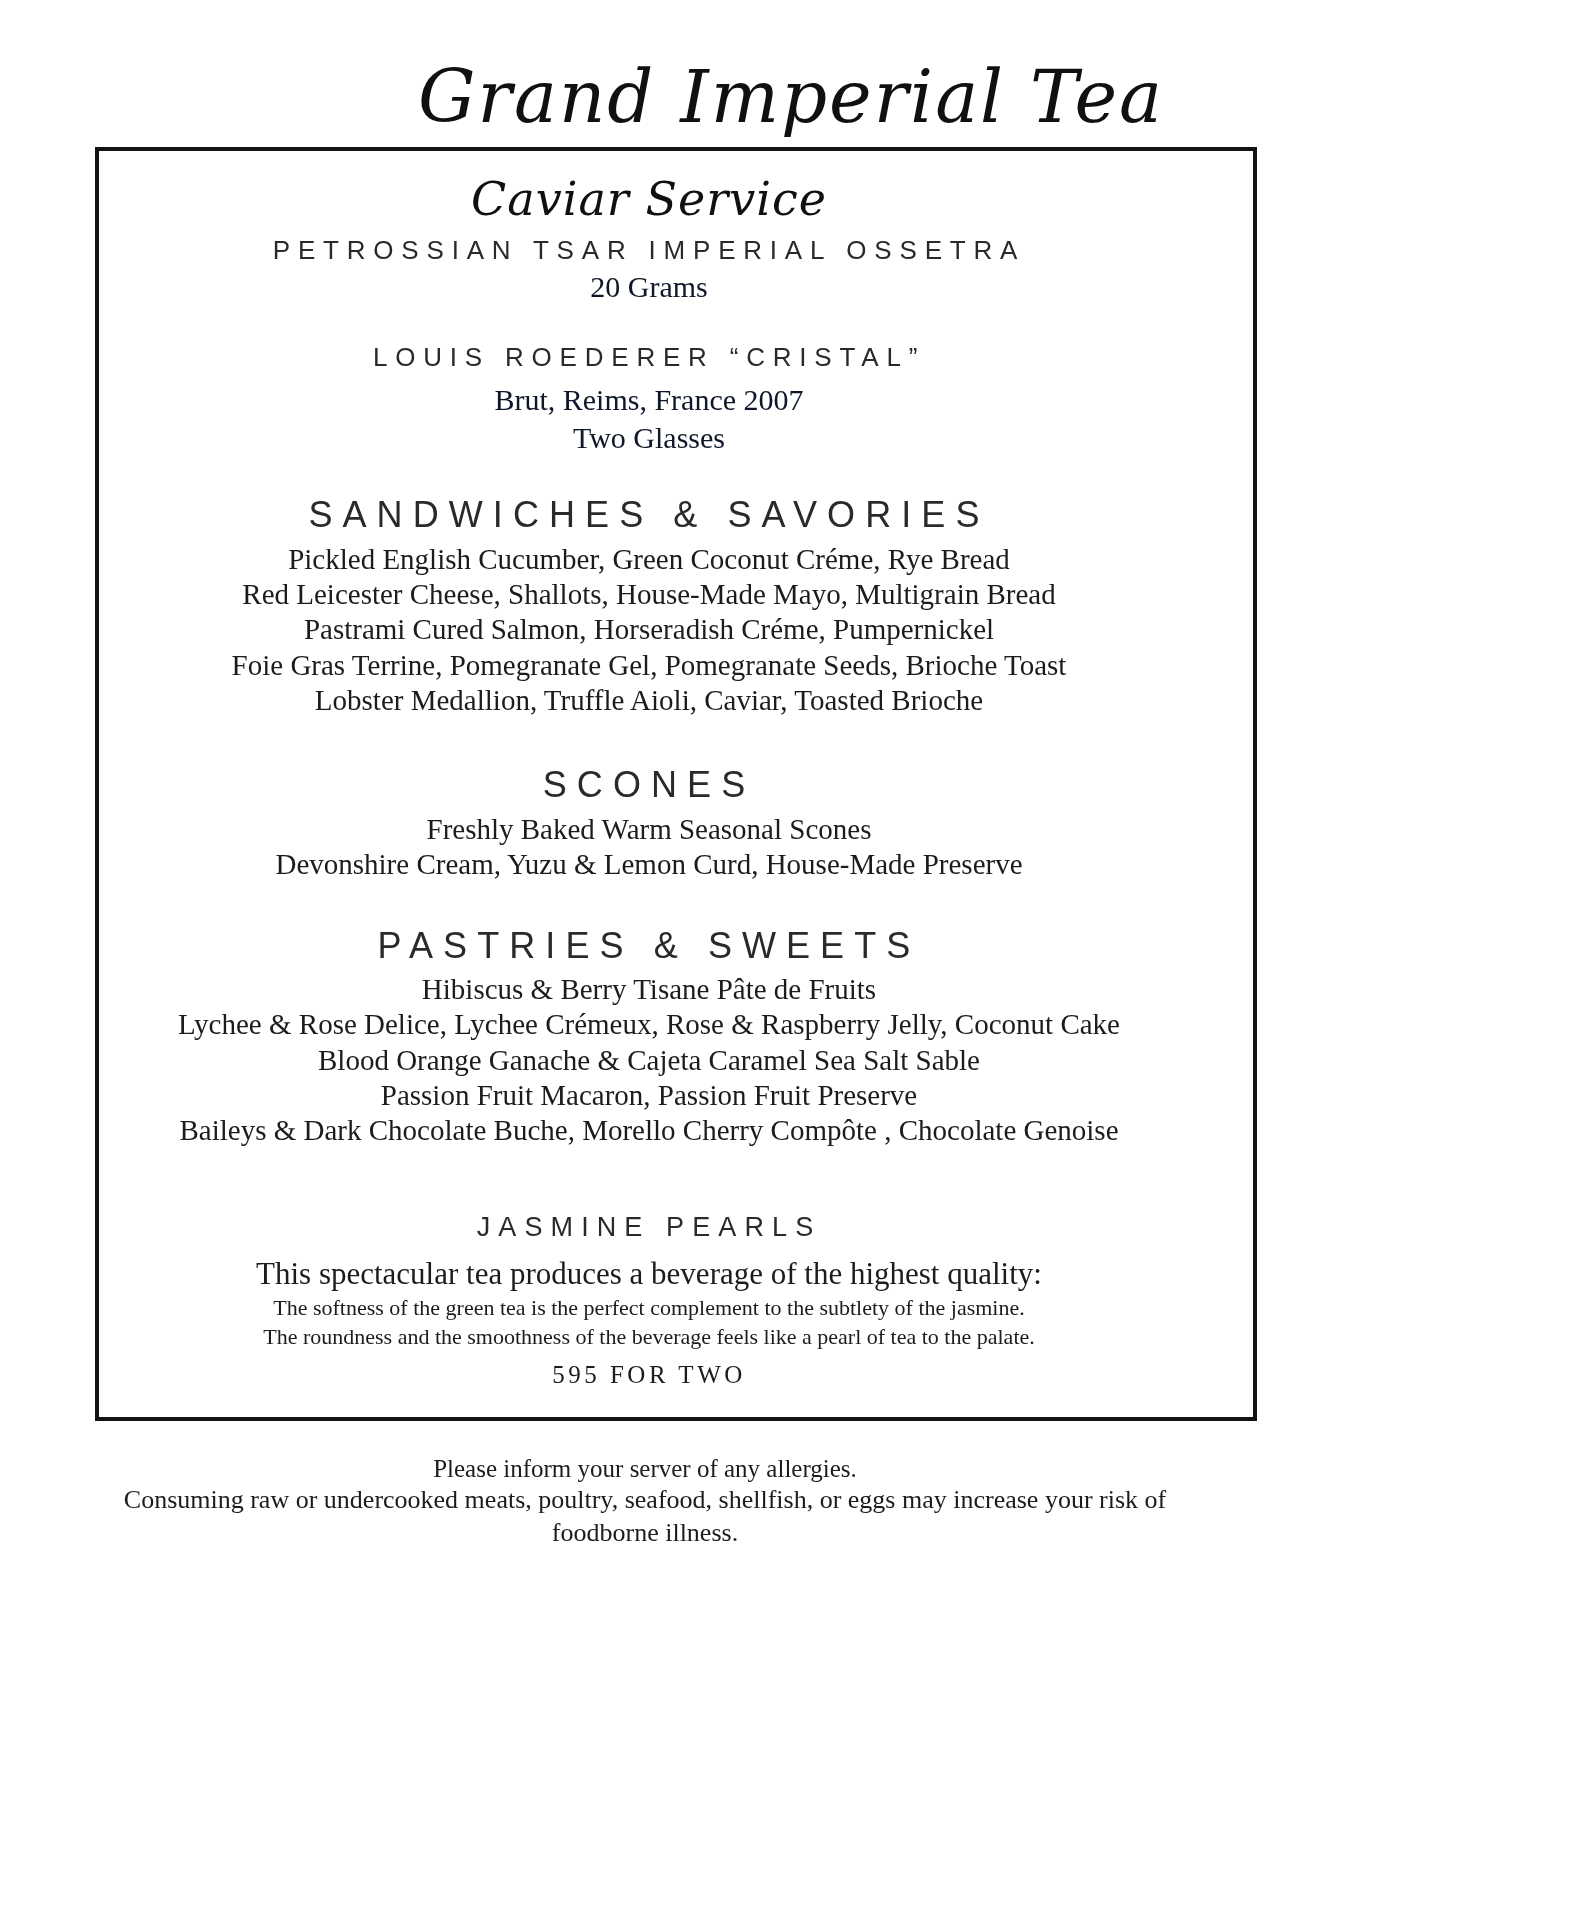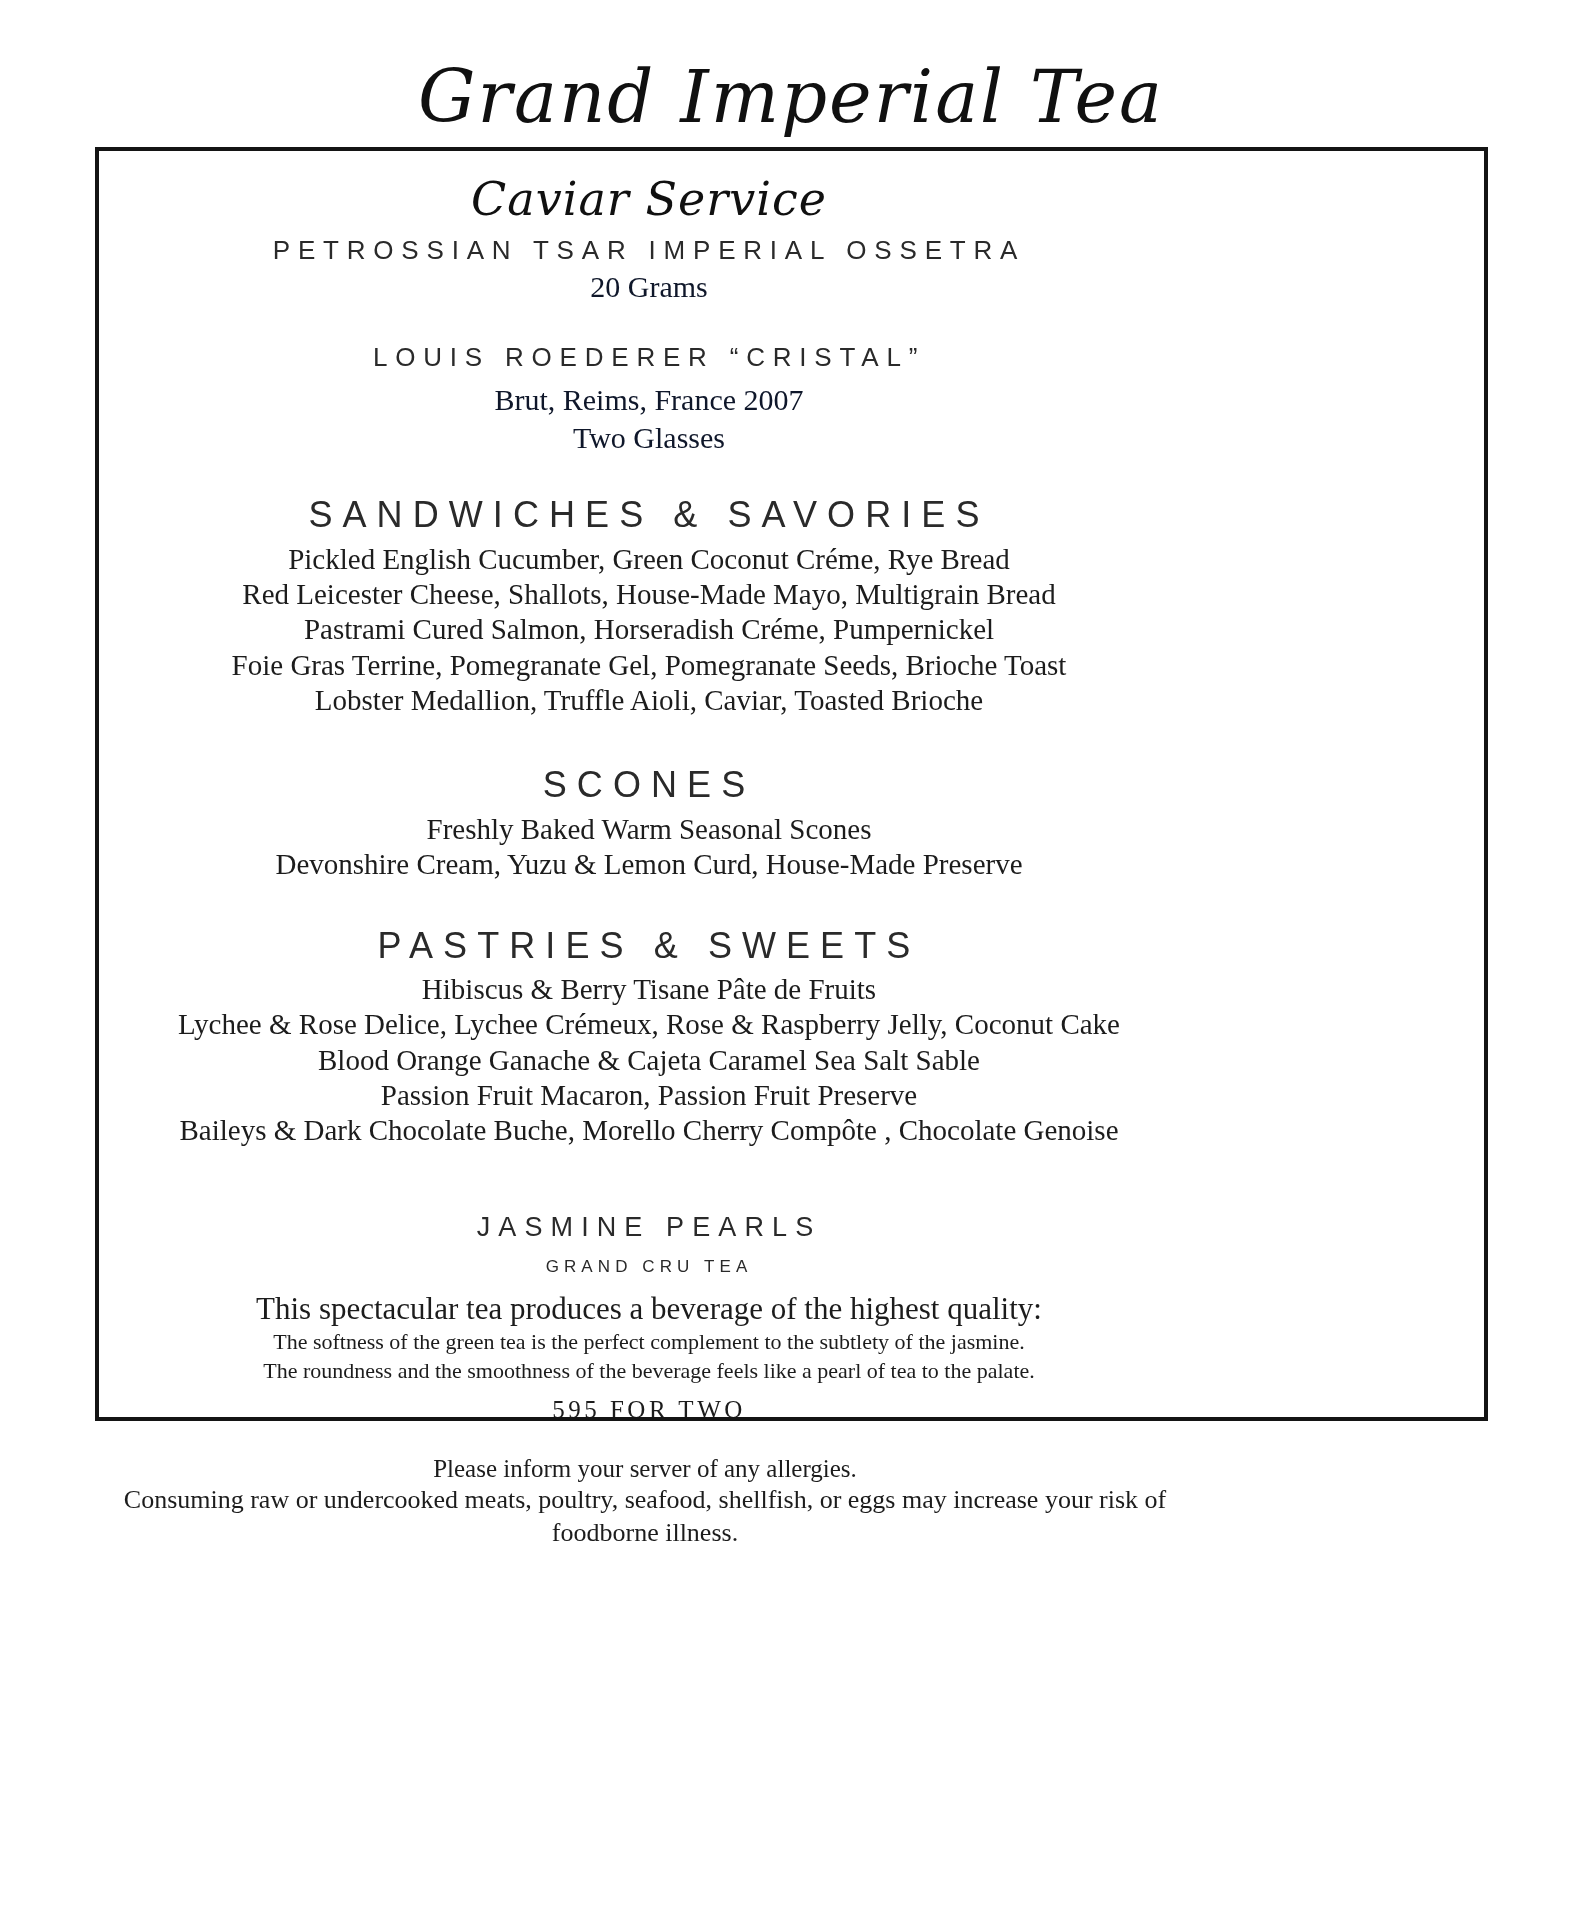--- a/index.html
+++ b/index.html
@@ -21,21 +21,21 @@
     font-weight: 400;
     font-size: 72px;
     color: #101010;
     letter-spacing: 2px;
     line-height: 1.1;
     margin-bottom: 10px;
   }
 
   .menu-box {
     margin-left: 95px;
-    width: 1393px;
+    width: 1162px;
     height: 1274px;
     border: 4px solid #141414;
     padding-top: 22px;
     overflow: hidden;
   }
   .inner {
     width: 1100px;
     text-align: center;
   }
 
@@ -164,21 +164,20 @@
         <div class="section-heading">PASTRIES &amp; SWEETS</div>
         <div class="menu-item">Hibiscus &amp; Berry Tisane Pâte de Fruits</div>
         <div class="menu-item">Lychee &amp; Rose Delice, Lychee Crémeux, Rose &amp; Raspberry Jelly, Coconut Cake</div>
         <div class="menu-item">Blood Orange Ganache &amp; Cajeta Caramel Sea Salt Sable</div>
         <div class="menu-item">Passion Fruit Macaron, Passion Fruit Preserve</div>
         <div class="menu-item">Baileys &amp; Dark Chocolate Buche, Morello Cherry Compôte , Chocolate Genoise</div>
       </div>
 
       <div class="tea-block">
         <div class="tea-heading">JASMINE PEARLS</div>
-        <div class="tea-subheading">GRAND CRU TEA</div>
         <div class="tea-desc-lead">This spectacular tea produces a beverage of the highest quality:</div>
         <div class="tea-desc">The softness of the green tea is the perfect complement to the subtlety of the jasmine.</div>
         <div class="tea-desc">The roundness and the smoothness of the beverage feels like a pearl of tea to the palate.</div>
         <div class="tea-price">595 FOR TWO</div>
       </div>
 
     </div>
   </div>
 
   <div class="footer">

